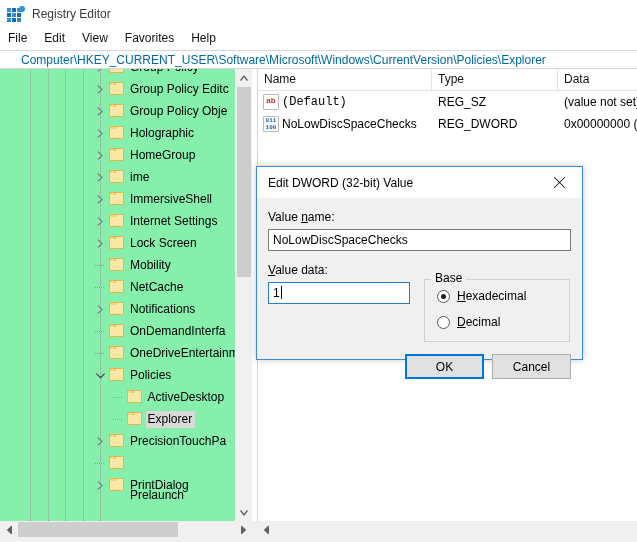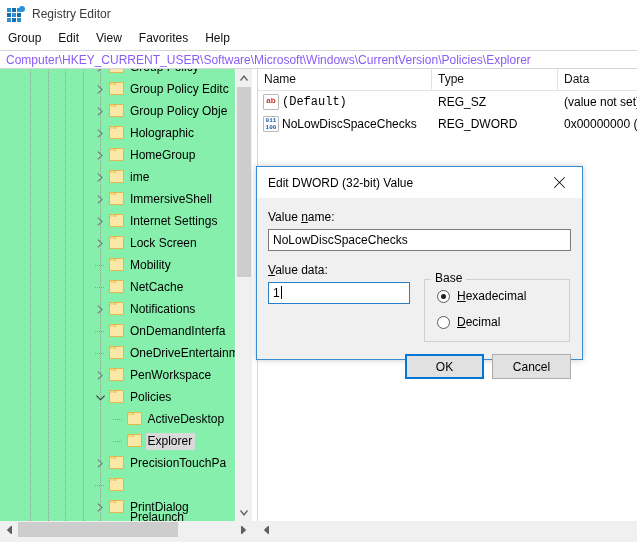--- a/index.html
+++ b/index.html
@@ -81,24 +81,24 @@
     width: 637px; height: 19px;
     box-sizing: border-box;
     background: #ffffff;
     border-top: 1px solid #d6d6d6;
     border-bottom: 1px solid #d6d6d6;
     display: flex;
     align-items: center;
   }
   #address-text {
     font-size: 12px;
-    padding-left: 6px;
+    padding-left: 21px;
     white-space: nowrap;
     overflow: hidden;
-    color: #8b5cf6;
+    color: #0369a1;
   }
 
   
   #tree-pane {
     position: absolute;
     left: 0; top: 69px;
     width: 252px; height: 452px;
     background: #86efac;
     overflow: hidden;
   }
@@ -456,21 +456,21 @@
       <i></i>
         <i class="dark"></i>
         <i></i>
     </div>
     <div class="badge"></div>
   </div>
   <div id="title-text">Registry Editor</div>
 </div>
 
 <div id="menubar">
-  <div class="menu-item">Group</div>
+  <div class="menu-item">File</div>
   <div class="menu-item">Edit</div>
   <div class="menu-item">View</div>
   <div class="menu-item">Favorites</div>
   <div class="menu-item">Help</div>
 </div>
 
 <div id="addressbar">
   <div id="address-text">Computer\HKEY_CURRENT_USER\Software\Microsoft\Windows\CurrentVersion\Policies\Explorer</div>
 </div>
 
@@ -628,32 +628,20 @@
             </span>
             <span class="tree-label" style="left: 128px; top: 3px;">OnDemandInterfa</span>
           </div>
           <div class="tree-row">
             <span class="leafline" style="left: 95px; top: 11px;"></span>
             <span class="folder" style="left: 109px; top: 4px;">
               <span class="back"></span>
               <span class="tab"></span>
             </span>
             <span class="tree-label" style="left: 128px; top: 3px;">OneDriveEntertainment</span>
-          </div>
-          <div class="tree-row">
-            <span class="chev" style="left: 92px;">
-              <svg width="7" height="9" viewBox="0 0 7 9">
-                <path d="M1.2 0.3 L5.9 4.5 L1.2 8.7 L0.4 8 L4.3 4.5 L0.4 1 Z" fill="#7a7a7a"></path>
-              </svg>
-            </span>
-            <span class="folder" style="left: 109px; top: 4px;">
-              <span class="back"></span>
-              <span class="tab"></span>
-            </span>
-            <span class="tree-label" style="left: 128px; top: 3px;">PenWorkspace</span>
           </div>
           <div class="tree-row">
             <span class="chev" style="left: 92px;">
               <svg width="9" height="7" viewBox="0 0 9 7">
                 <path d="M0.8 1.2 L4.5 4.9 L8.2 1.2 L9 2.1 L4.5 6.6 L0 2.1 Z" fill="#3d3d3d"></path>
               </svg>
             </span>
             <span class="folder" style="left: 109px; top: 4px;">
               <span class="back"></span>
               <span class="tab"></span>

